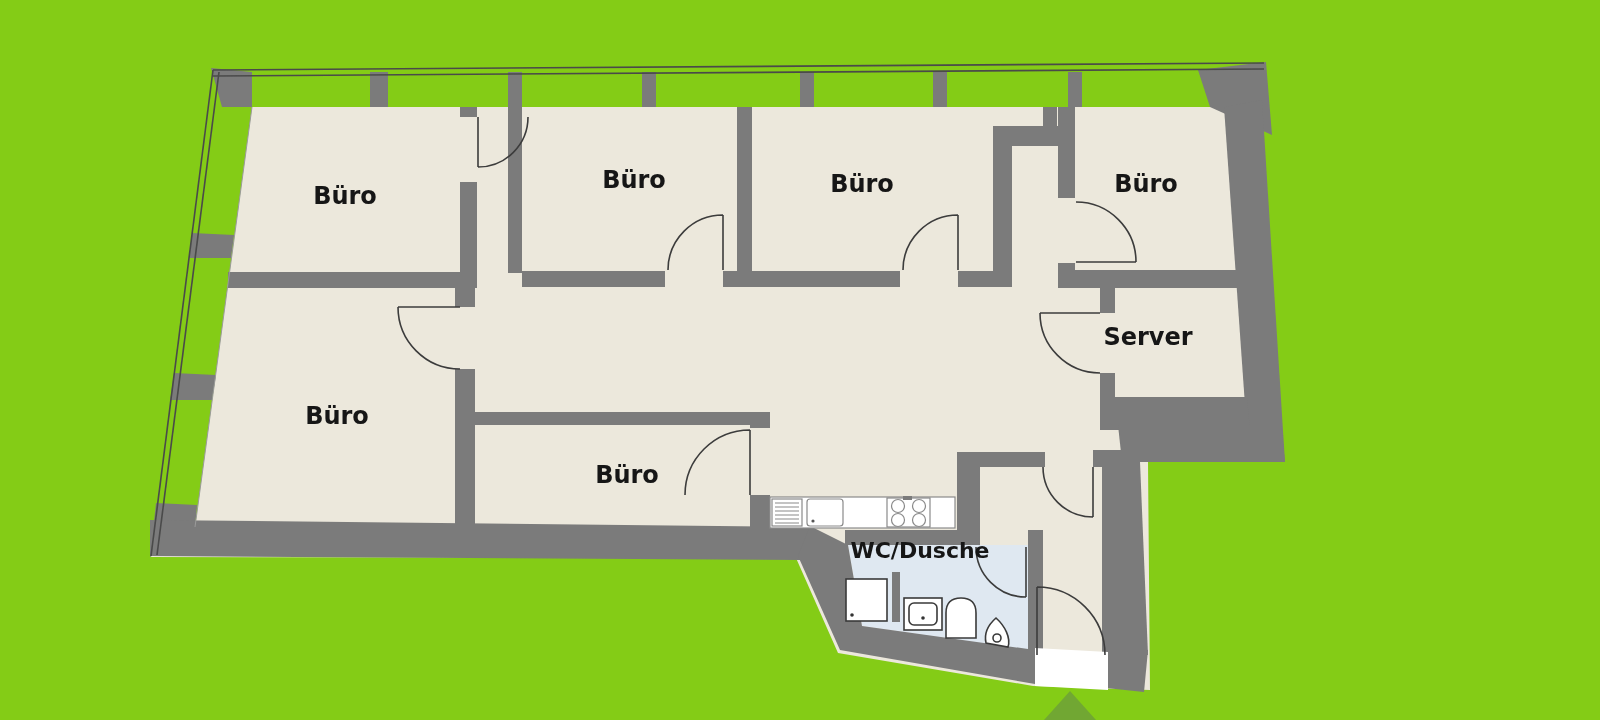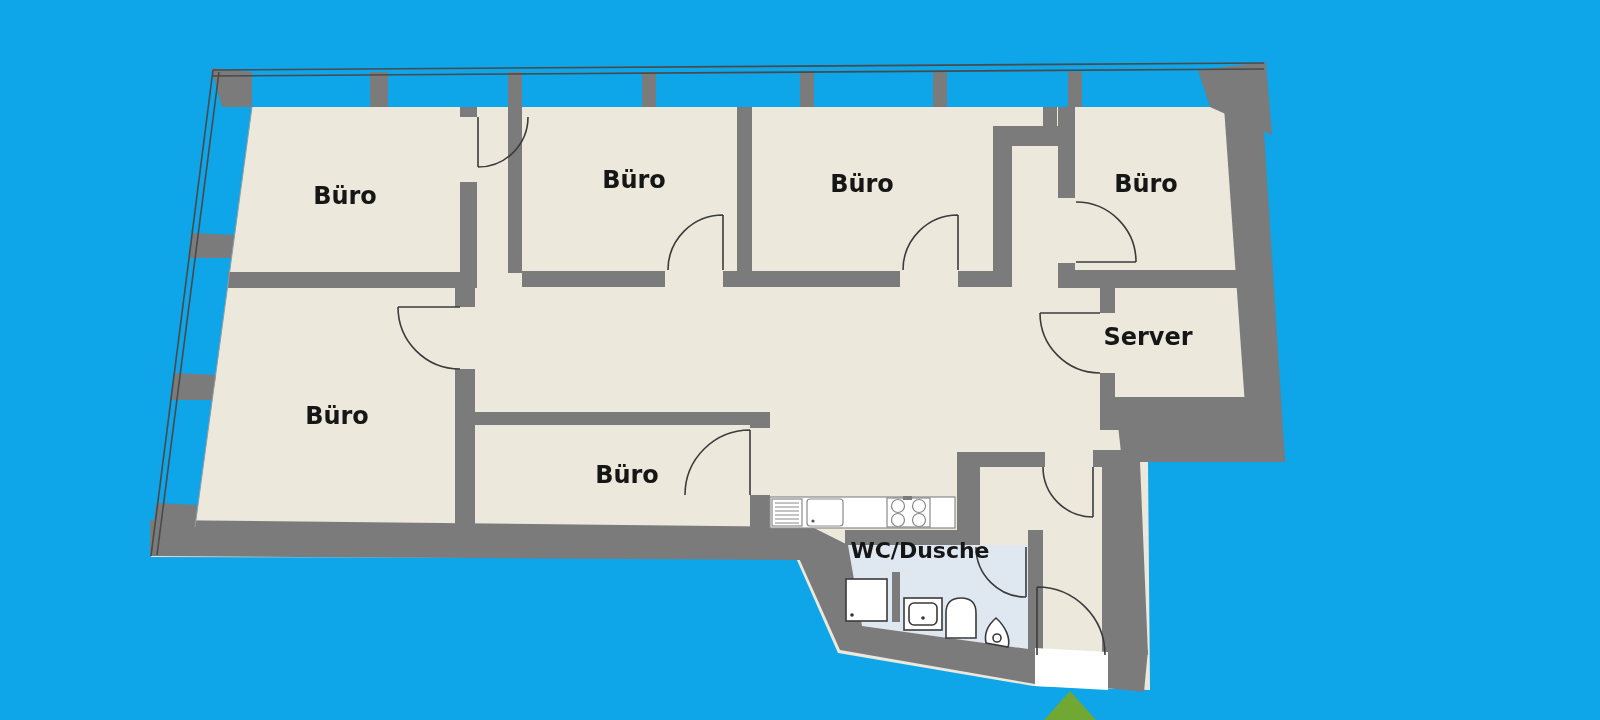--- a/index.html
+++ b/index.html
@@ -1,16 +1,16 @@
 <!DOCTYPE html>
 <html><head>
 <meta charset="utf-8">
 <style>
   html,body{margin:0;padding:0;background:#ffffff;}
-  .stage{position:relative;width:1600px;height:720px;background:#0ea5e9;overflow:hidden;
+  .stage{position:relative;width:1600px;height:720px;background:#84cc16;overflow:hidden;
          font-family:"DejaVu Sans","Liberation Sans",sans-serif;}
   svg{display:block}
   .floor{fill:#ece8dc;}
   .wet{fill:#dfe8f1;}
   .wall{fill:#7b7b7b;stroke:none;}
   .glz{stroke:#4a4a4a;stroke-width:1.6;fill:none;}
   .door{stroke:#3c3c3c;stroke-width:1.6;fill:none;}
   .fix{stroke:#3a3a3a;stroke-width:1.6;fill:#ffffff;}
   .fixthin{stroke:#8a8a8a;stroke-width:1.2;fill:#ffffff;}
   .gapwhite{fill:#ffffff;}

